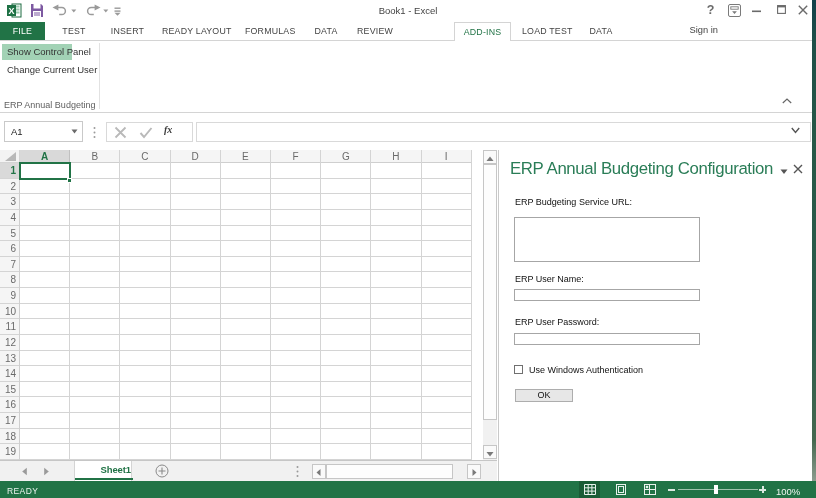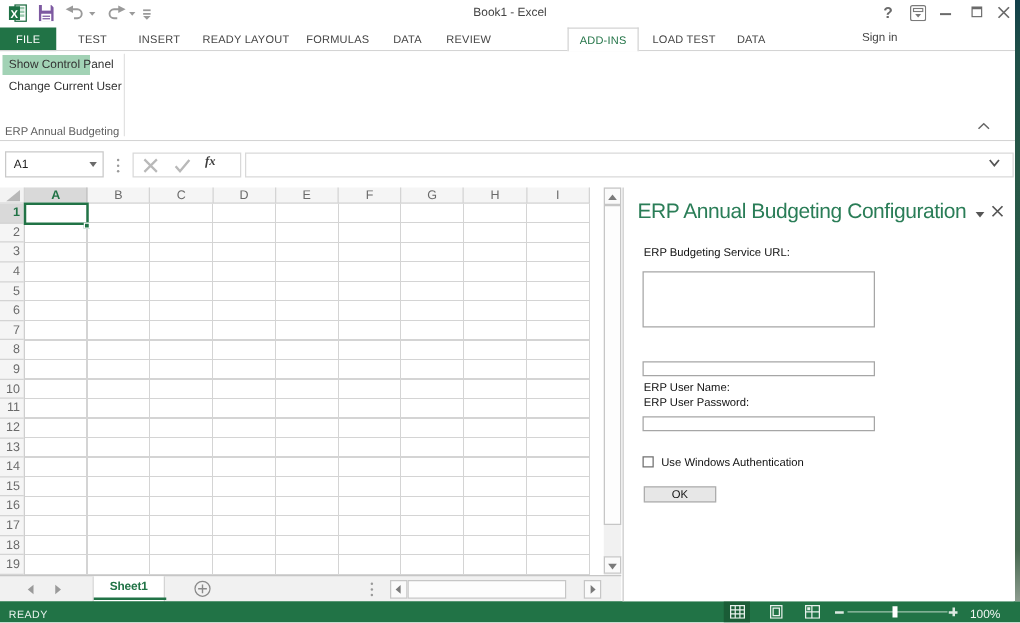--- a/index.html
+++ b/index.html
@@ -50,21 +50,21 @@
 .colcell { position:absolute; top:0; height:13px; line-height:13px; text-align:center; border-right:1px solid #d4d4d4; }
 .rowcell { position:absolute; left:0; width:19px; height:15.63px; line-height:15.63px; text-align:right; padding-right:3px; border-bottom:1px solid #d4d4d4; }
 
 
 .sb-btn { position:absolute; background:#fafafa; border:1px solid #c6c6c6; color:#7a7a7a; }
 #vsb { left:483px; top:150px; width:14px; height:310px; background:#f1f1f1; }
 
 
 #tabbar { left:0; top:460px; width:497px; height:21px; background:#f1f1f1; border-top:1px solid #c6c6c6; }
 #sheet-tab { left:74px; top:0; width:58px; height:21px; background:#fff; border-right:1px solid #d4d4d4; border-left:1px solid #d4d4d4; }
-#sheet-name { width:100%; text-align:center; font-size:9.5px; font-weight:bold; color:#217346; line-height:18px; letter-spacing:-0.1px; }
+#sheet-name { width:100%; text-align:right; font-size:9.5px; font-weight:bold; color:#217346; line-height:18px; letter-spacing:-0.1px; }
 #sheet-underline { left:0px; bottom:2.5px; width:58px; height:2px; background:#217346; }
 
 
 #statusbar { left:0; top:481px; width:816px; height:17px; background:#217346; color:#fff; }
 #ready { left:7px; top:5px; font-size:8.5px; color:#eaf3ee; letter-spacing:0.4px; }
 
 
 #pane { left:498px; top:150px; width:313px; height:331px; background:#fff; border-left:1px solid #c9c9c9; }
 #pane-title { left:11px; top:9px; font-size:16.8px; color:#2a7d57; letter-spacing:-0.35px; white-space:nowrap; }
 .pane-label { position:absolute; left:16px; font-size:9px; color:#111; white-space:nowrap; }
@@ -301,21 +301,21 @@
   <div id="pane" class="abs">
     <div id="pane-title" class="abs">ERP Annual Budgeting Configuration</div>
     <svg class="abs" style="left:281px; top:19px;" width="8" height="6" viewBox="0 0 8 6">
         <path d="M0.5 0.5 h7 l-3.5 4.5 z" fill="#555"></path>
       </svg>
     <svg class="abs" style="left:294px; top:14px;" width="10" height="10" viewBox="0 0 10 10">
         <path d="M1 1 L9 9 M9 1 L1 9" stroke="#555" stroke-width="1.4"></path>
       </svg>
     <div class="pane-label" style="top:47px;">ERP Budgeting Service URL:</div>
     <div class="pane-box" style="top:67px; height:45px;"></div>
-    <div class="pane-label" style="top:124px;margin-top:31px;">ERP User Name:</div>
+    <div class="pane-label" style="top:124px;">ERP User Name:</div>
     <div class="pane-box" style="top:139px; height:12px;"></div>
     <div class="pane-label" style="top:167px;">ERP User Password:</div>
     <div class="pane-box" style="top:183px; height:12px;"></div>
     <div id="chk" class="abs"></div>
     <div class="pane-label" style="left:30px; top:215px;">Use Windows Authentication</div>
     <div id="okbtn" class="abs">OK</div>
   </div>
 
   <div id="redge" class="abs"></div>
 </div>

